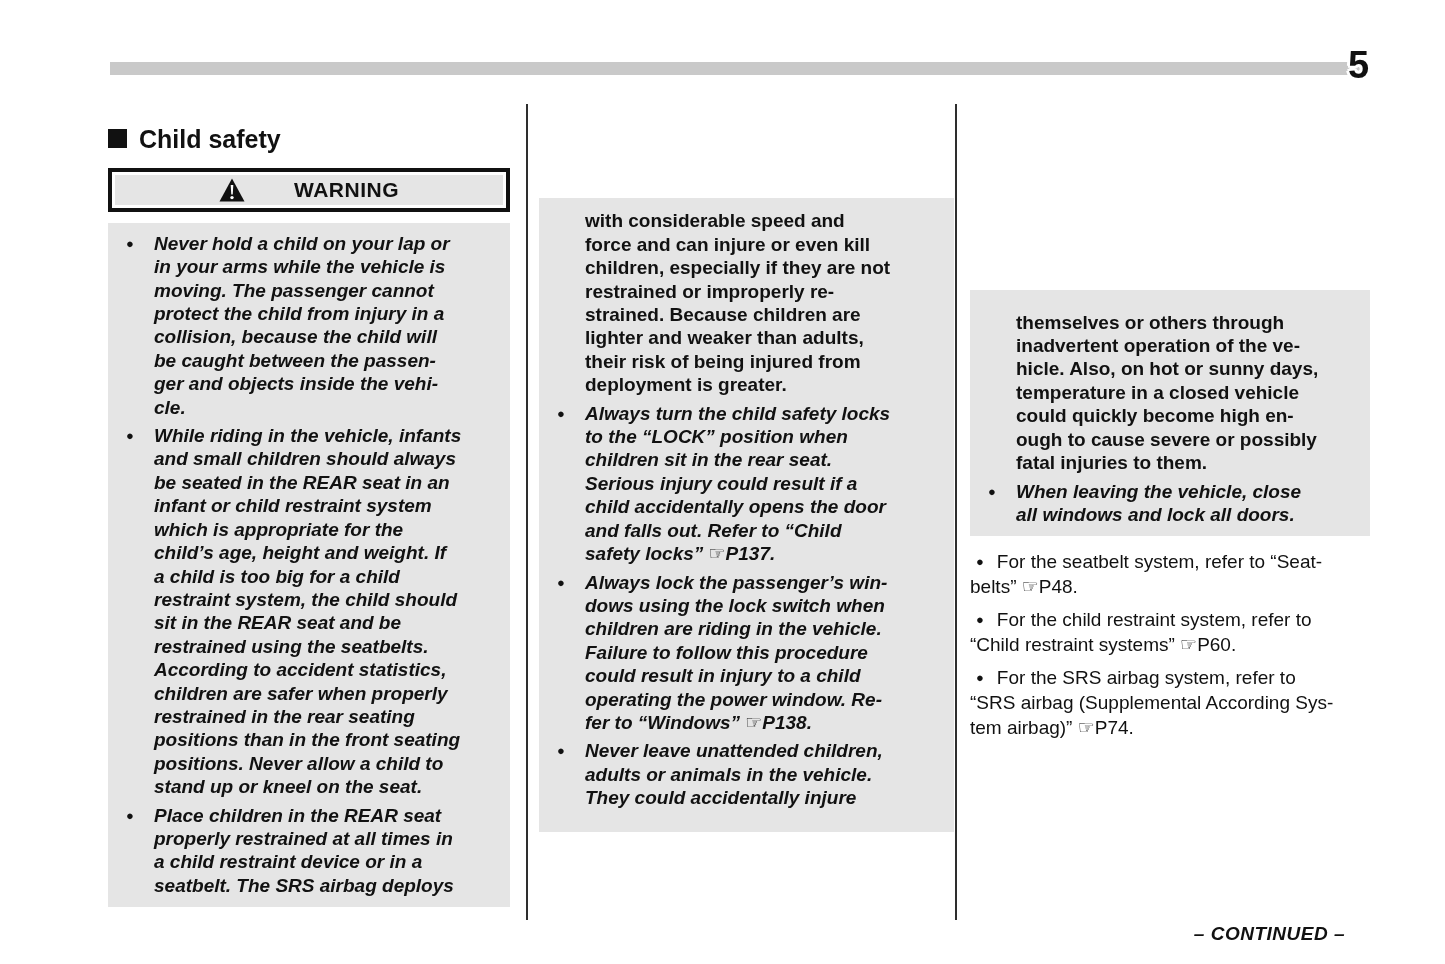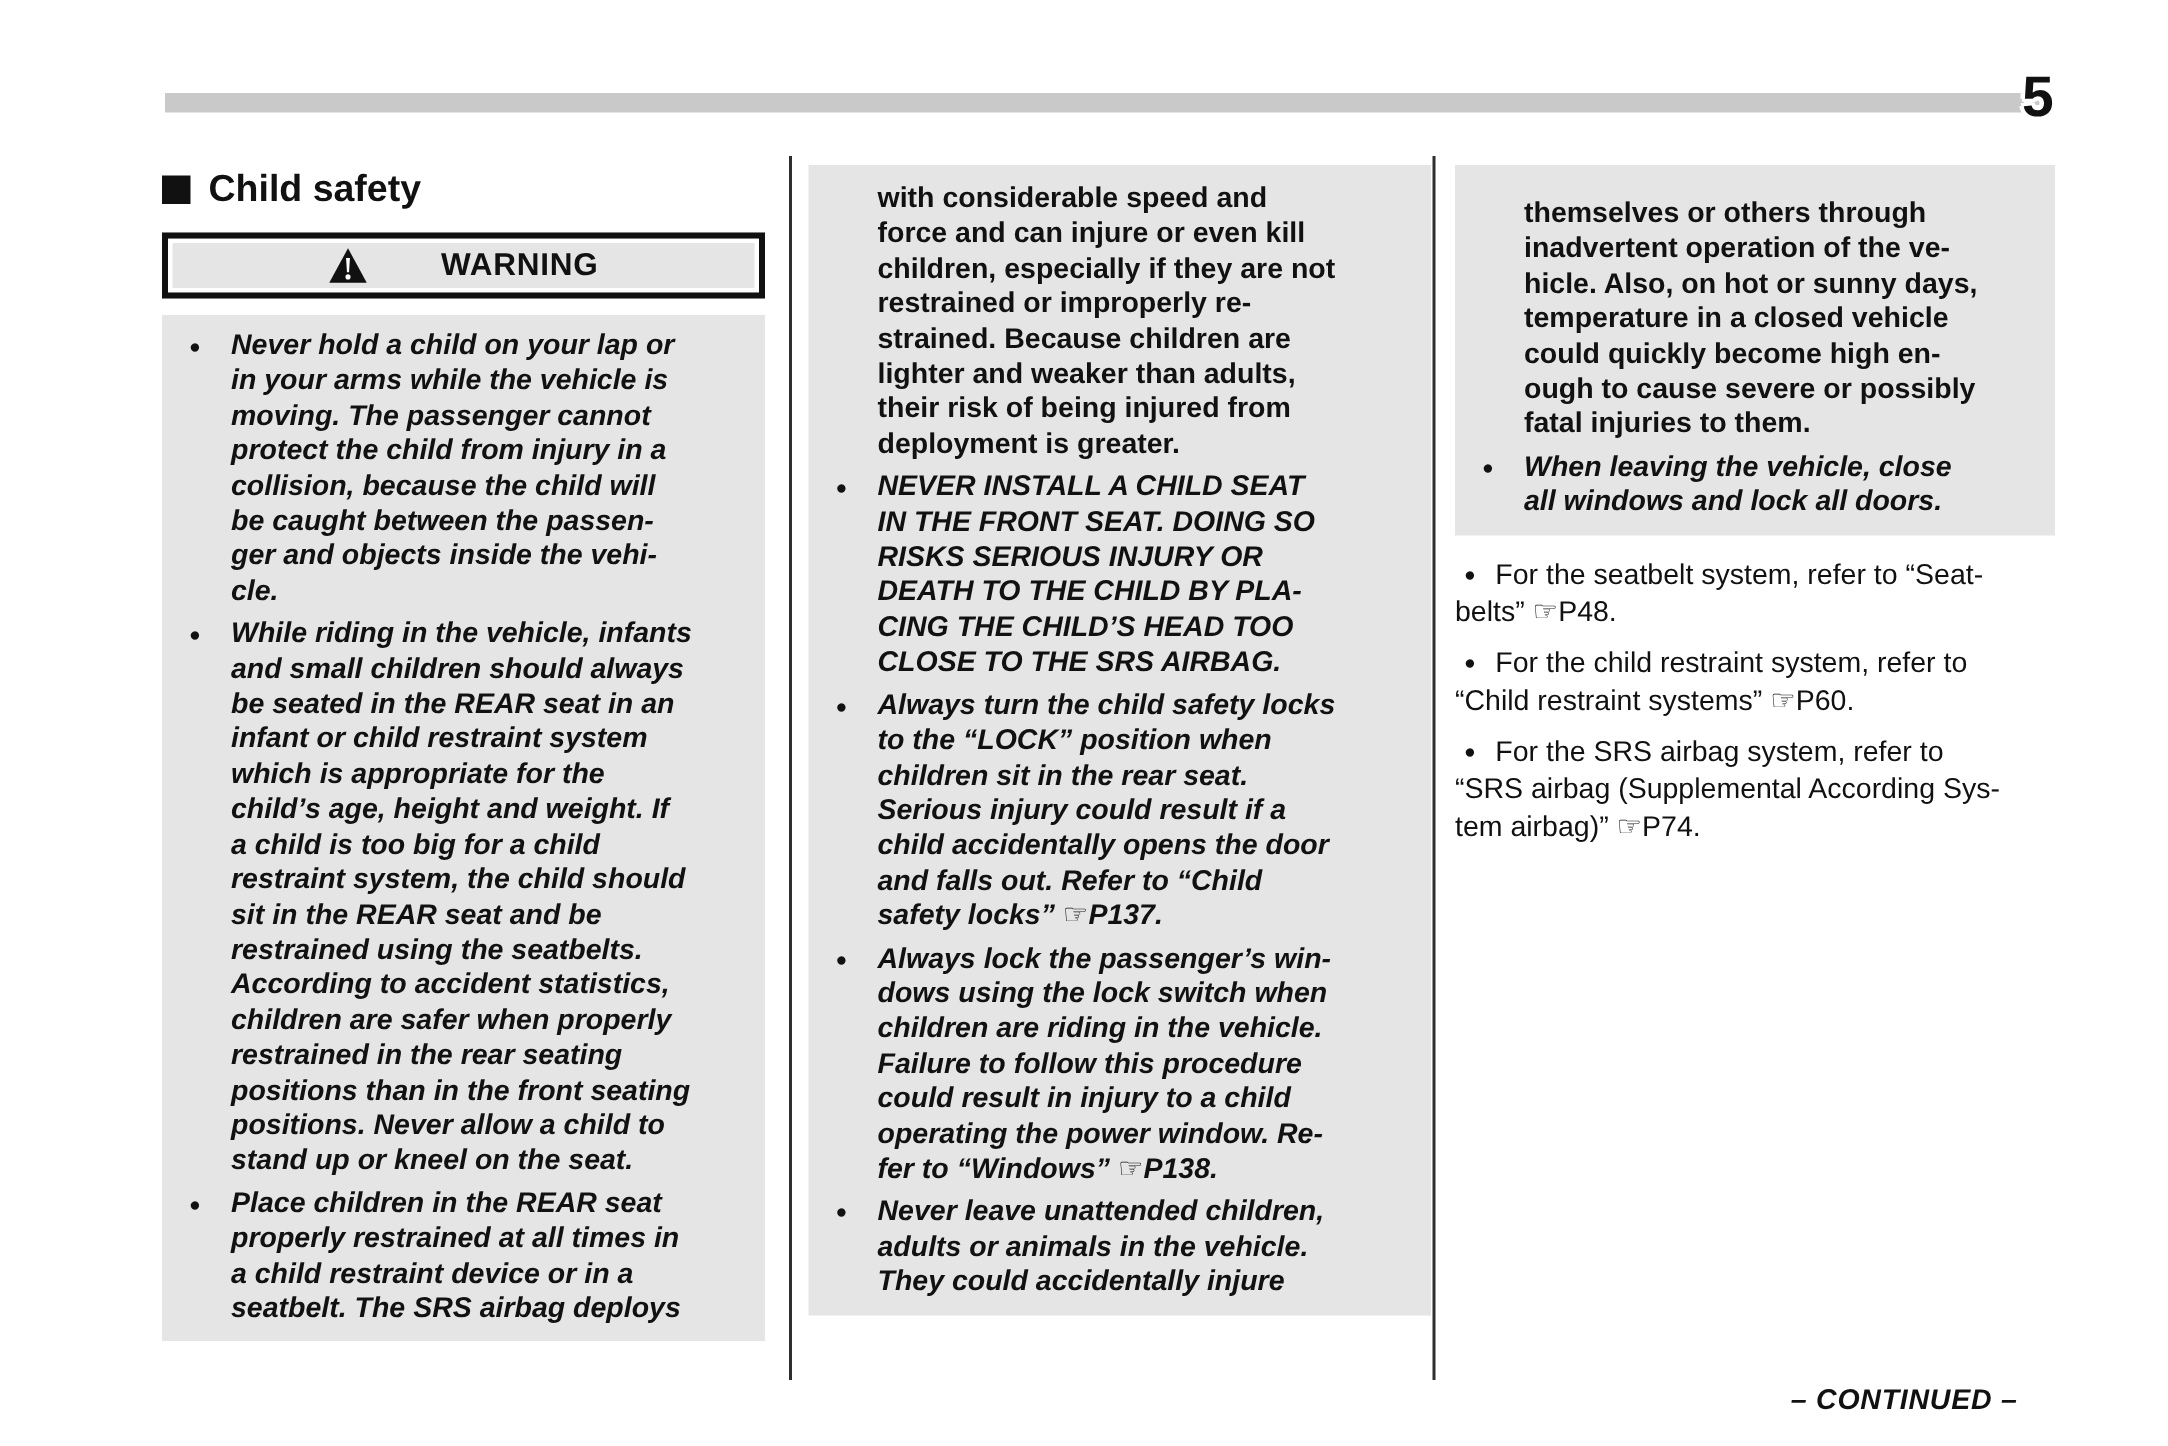--- a/index.html
+++ b/index.html
@@ -7,21 +7,21 @@
     position:relative;width:1445px;height:964px;background:#ffffff;overflow:hidden;
     font-family:"Liberation Sans","DejaVu Sans",sans-serif;color:#111;
   }
   
   .header-rule{position:absolute;left:110px;top:62px;width:1253px;height:13px;background:#c9c9c9;}
   .page-number{
     position:absolute;left:1348px;top:44px;font-size:38px;font-weight:bold;color:#111;
     text-shadow:-3px 0 #fff,3px 0 #fff,0 -3px #fff,0 3px #fff,-2px -2px #fff,2px 2px #fff,-2px 2px #fff,2px -2px #fff;
   }
   
-  .columns{position:absolute;left:108px;top:104px;display:flex;align-items:flex-start;}
+  .columns{position:absolute;left:108px;top:104px;display:flex;align-items:center;}
   .col1{width:402px;}
   .col2{width:415px;}
   .col3{width:400px;}
   .vdiv{width:2px;height:816px;background:#2e2e2e;}
   .vdiv.d1{margin-left:16px;margin-right:11px;}
   .vdiv.d2{margin-left:1px;margin-right:13px;}
 
   
   .section-title{margin-top:8px;font-size:25px;font-weight:bold;display:flex;align-items:center;line-height:28px;}
   .section-square{display:inline-block;width:19px;height:19px;background:#111;margin-right:12px;}
@@ -30,21 +30,21 @@
   .warning-box{
     margin-top:15px;height:36px;background:#e5e5e5;border:4px solid #111;
     box-shadow:inset 0 0 0 3px #fff;display:flex;align-items:center;justify-content:center;gap:40px;
   }
   .warning-title{font-size:21px;font-weight:bold;letter-spacing:0.5px;margin-left:9px;}
   .warn-tri{display:inline-block;width:26px;height:24px;}
 
   
   .panel{background:#e5e5e5;}
   .panel.p1{margin-top:11px;padding:9px 16px 10px 16px;}
-  .panel.p2{margin-top:6px;padding:11px 30px 10px 16px;}
+  .panel.p2{margin-top:6px;padding:11px 30px 22px 16px;}
   .panel.p3{margin-top:6px;padding:21px 14px 10px 16px;}
 
   .btxt{font-size:19px;font-weight:bold;line-height:23.4px;white-space:pre-line;text-align:left;}
   .bullet{display:flex;margin-top:5px;}
   .bullet.first{margin-top:0;}
   .bmark{width:30px;flex:0 0 30px;}
   .bmark::before{content:"\25CF";font-size:13px;line-height:23.4px;padding-left:2px;display:block;}
   .bflex{flex:1;font-style:italic;}
   .cont{margin-left:30px;}
 
@@ -134,29 +134,20 @@
         <div class="btxt cont">with considerable speed and
 force and can injure or even kill
 children, especially if they are not
 restrained or improperly re-
 strained. Because children are
 lighter and weaker than adults,
 their risk of being injured from
 deployment is greater.</div>
         <div class="bullet">
           <span class="bmark btxt"></span>
-          <div class="bflex btxt">NEVER INSTALL A CHILD SEAT
-IN THE FRONT SEAT. DOING SO
-RISKS SERIOUS INJURY OR
-DEATH TO THE CHILD BY PLA-
-CING THE CHILD’S HEAD TOO
-CLOSE TO THE SRS AIRBAG.</div>
-        </div>
-        <div class="bullet">
-          <span class="bmark btxt"></span>
           <div class="bflex btxt">Always turn the child safety locks
 to the “LOCK” position when
 children sit in the rear seat.
 Serious injury could result if a
 child accidentally opens the door
 and falls out. Refer to “Child
 safety locks” ☞P137.</div>
         </div>
         <div class="bullet">
           <span class="bmark btxt"></span>

